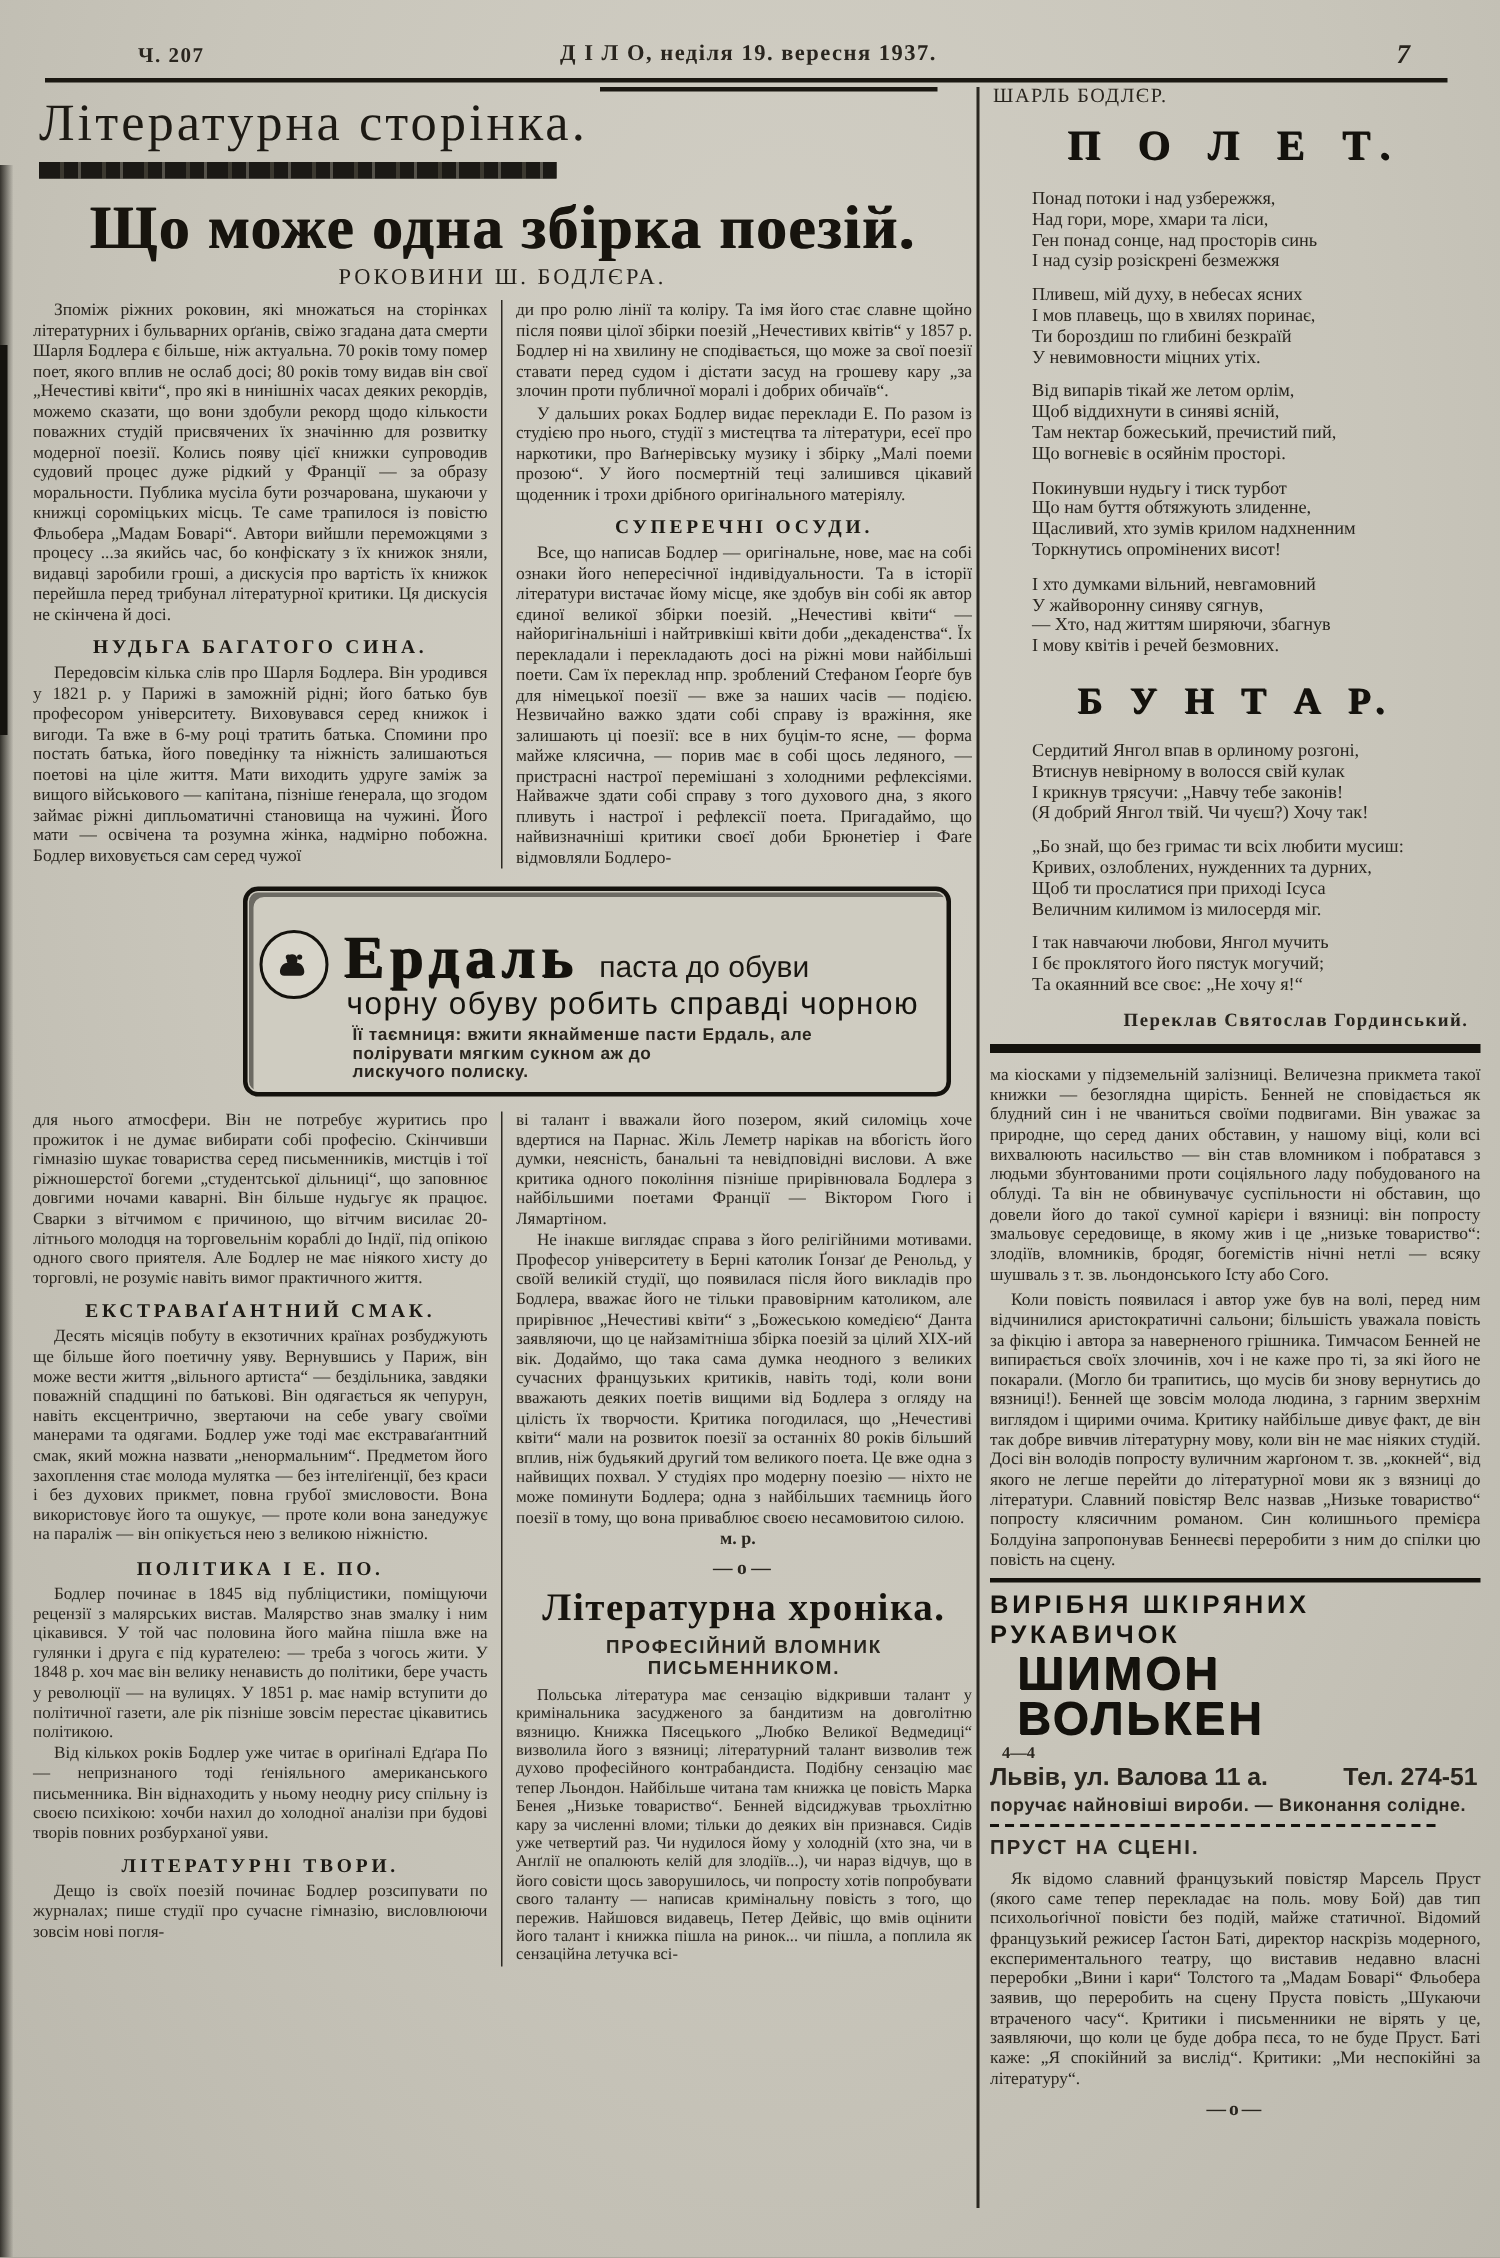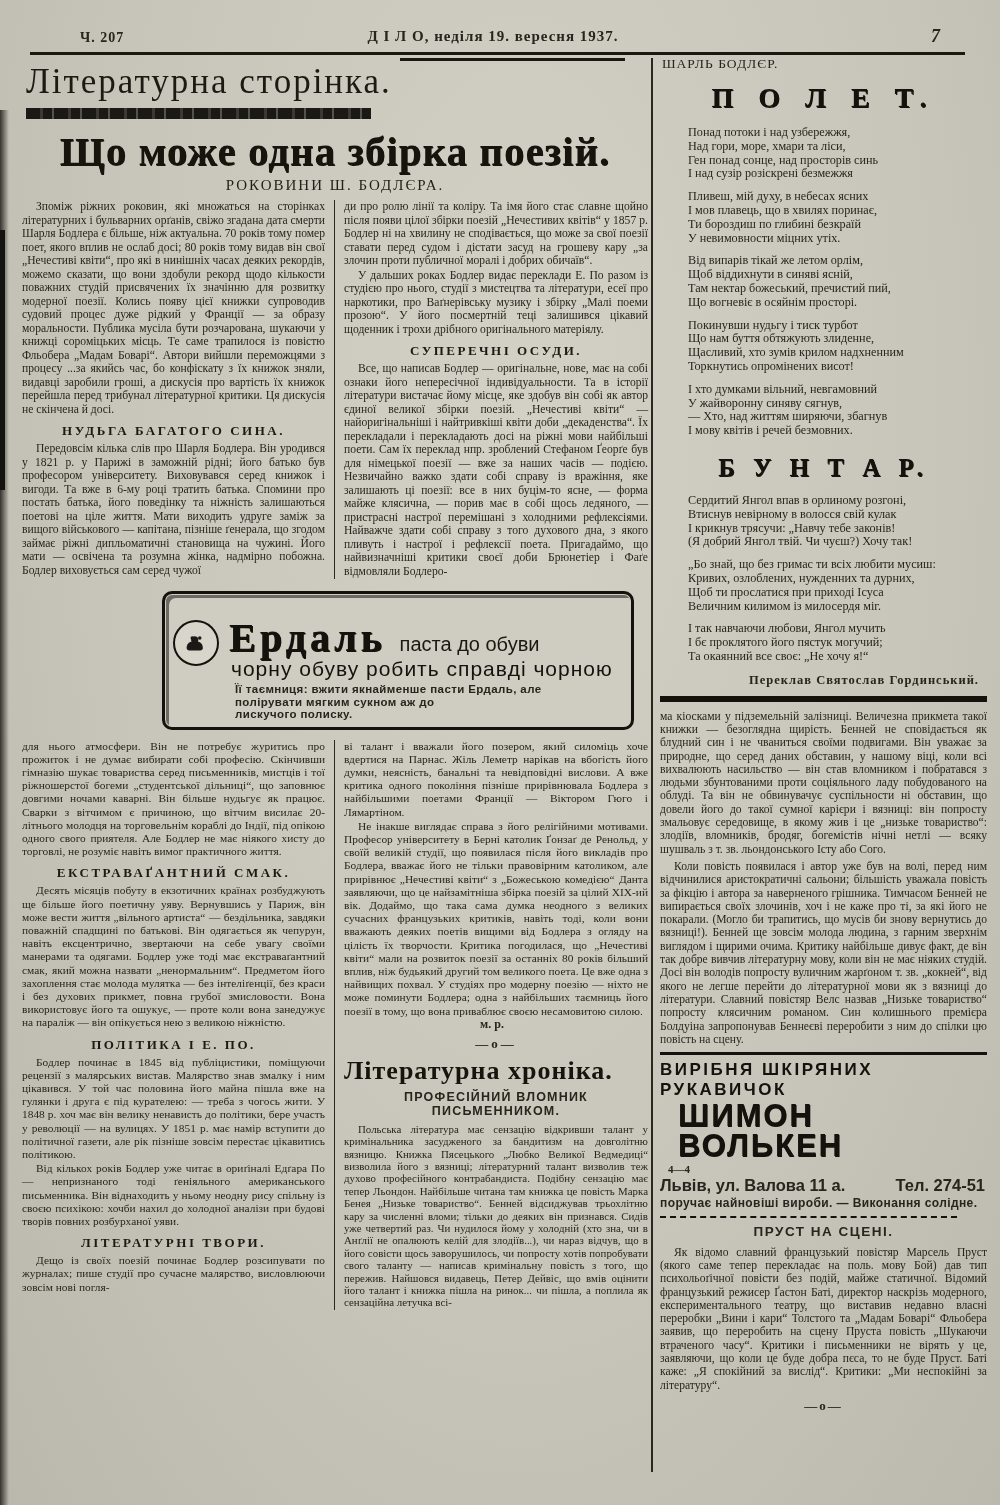--- a/index.html
+++ b/index.html
@@ -8,21 +8,21 @@
     background:#c9c6bb;
     background-image:radial-gradient(ellipse at 52% 28%, #d3d0c6 0%, #c8c5ba 55%, #bab7ac 100%);
     color:#29251e;
     font-family:"Liberation Serif","DejaVu Serif",serif;
   }
   .left-edge{position:absolute;left:0;top:110px;bottom:0;width:9px;
     background:linear-gradient(to right,#35332d,rgba(60,58,50,0));}
   .left-edge:before{content:"";position:absolute;left:0;top:120px;width:5px;height:260px;background:#15130f;}
 
   
-  .masthead{position:absolute;left:18px;right:32px;top:28px;height:20px;
+  .masthead{position:absolute;left:30px;right:32px;top:28px;height:20px;
     font-weight:bold;font-size:14px;}
   .issue{position:absolute;left:62px;top:2px;letter-spacing:1px;}
   .mast-center{position:absolute;left:0;right:0;text-align:center;top:0;font-size:15px;letter-spacing:1px;}
   .pageno{position:absolute;right:28px;top:-2px;font-size:18px;font-style:italic;font-weight:bold;}
   .header-rule{position:absolute;left:30px;right:35px;top:52px;height:3px;background:#1b1812;}
   .header-rule2{position:absolute;left:400px;width:225px;top:58px;height:3px;background:#1b1812;}
 
   
   .left-region{position:absolute;left:22px;top:62px;width:626px;}
   .right-region{position:absolute;left:660px;top:56px;width:327px;}
@@ -57,21 +57,21 @@
     text-shadow:1px 1px 0 #14120d;}
   .erdal-tag{font-family:"Liberation Sans",sans-serif;font-size:20px;margin-left:14px;color:#1b1812;}
   .erdal-line2{font-family:"Liberation Sans",sans-serif;font-size:21px;color:#14120d;margin:1px 0 2px 2px;letter-spacing:1px;}
   .erdal-secret{font-family:"Liberation Sans",sans-serif;font-size:11.5px;font-weight:bold;line-height:12.5px;
     white-space:pre-line;margin-left:6px;letter-spacing:.4px;}
   .erdal-flex{display:flex;margin-top:21px;}
 
   
   .sig-row{text-align:center;font-weight:bold;font-size:12px;padding-right:8px;margin-top:-2px;}
   .o-divider{text-align:center;font-weight:bold;font-size:13px;letter-spacing:3px;margin:4px 0;}
-  .chronicle-title{margin:2px 0 4px;font-size:26px;font-weight:bold;letter-spacing:1px;color:#17140e;}
+  .chronicle-title{margin:2px 0 4px;text-align:center;font-size:26px;font-weight:bold;letter-spacing:1px;color:#17140e;}
   .chronicle-sub{margin:0 0 5px;text-align:center;font-family:"Liberation Sans",sans-serif;
     font-size:12.5px;font-weight:bold;letter-spacing:1.2px;}
   .chronicle p{font-size:10.9px;line-height:12.4px;}
 
   
   .poet-name{font-size:13.5px;letter-spacing:1px;margin:0 0 10px 2px;}
   .poem-title{text-align:center;font-size:28px;font-weight:bold;letter-spacing:9px;margin:2px 0 12px;color:#14120d;
     text-shadow:.8px .8px 0 #14120d;}
   .poem-title.small{font-size:25px;letter-spacing:6px;margin-top:16px;}
   .stanza{white-space:pre-line;font-size:12.2px;line-height:13.8px;margin:0 0 9px 28px;}
@@ -86,21 +86,21 @@
   .glove-line1{font-family:"Liberation Sans",sans-serif;font-weight:bold;font-size:17px;letter-spacing:2.5px;
     color:#14120d;margin:2px 0 1px;}
   .glove-name-row{display:flex;align-items:flex-start;flex-direction:column;}
   .glove-name{font-family:"Liberation Sans",sans-serif;font-weight:bold;font-size:31px;letter-spacing:2px;
     color:#14120d;margin-left:18px;line-height:30px;text-shadow:.6px .6px 0 #14120d;}
   .glove-mark{font-size:11px;font-weight:bold;margin-left:8px;margin-top:2px;}
   .glove-addr-row{display:flex;justify-content:space-between;font-family:"Liberation Sans",sans-serif;
     font-weight:bold;font-size:16.5px;margin:1px 2px 1px 0;}
   .glove-line2{font-family:"Liberation Sans",sans-serif;font-weight:bold;font-size:12px;letter-spacing:.4px;margin:1px 0 2px;}
 
-  .proust-title{text-align:center;font-family:"Liberation Sans",sans-serif;font-weight:bold;font-size:13.5px;
+  .proust-title{text-align:left;font-family:"Liberation Sans",sans-serif;font-weight:bold;font-size:13.5px;
     letter-spacing:1.5px;margin:4px 0 7px;}
   .end-divider{text-align:center;font-weight:bold;font-size:13px;letter-spacing:2px;margin-top:6px;}
 </style>
 </head>
 <body>
 
 <div class="page">
   <div class="left-edge"></div>
 
   <div class="masthead">
@@ -158,21 +158,21 @@
 
     <div class="cols lower-cols">
       <div class="col first">
         <p>для нього атмосфери. Він не потребує журитись про прожиток і не думає вибирати собі професію. Скінчивши гімназію шукає товариства серед письменників, мистців і тої ріжношерстої богеми „студентської дільниці“, що заповнює довгими ночами каварні. Він більше нудьгує як працює. Сварки з вітчимом є причиною, що вітчим висилає 20-літнього молодця на торговельнім кораблі до Індії, під опікою одного свого приятеля. Але Бодлер не має ніякого хисту до торговлі, не розуміє навіть вимог практичного життя.</p>
         <h3 class="subhead">ЕКСТРАВАҐАНТНИЙ СМАК.</h3>
         <p class="ind">Десять місяців побуту в екзотичних країнах розбуджують ще більше його поетичну уяву. Вернувшись у Париж, він може вести життя „вільного артиста“ — бездільника, завдяки поважній спадщині по батькові. Він одягається як чепурун, навіть ексцентрично, звертаючи на себе увагу своїми манерами та одягами. Бодлер уже тоді має екстраваґантний смак, який можна назвати „ненормальним“. Предметом його захоплення стає молода мулятка — без інтеліґенції, без краси і без духових прикмет, повна грубої змисловости. Вона використовує його та ошукує, — проте коли вона занедужує на параліж — він опікується нею з великою ніжністю.</p>
         <h3 class="subhead">ПОЛІТИКА І Е. ПО.</h3>
         <p class="ind">Бодлер починає в 1845 від публіцистики, поміщуючи рецензії з малярських вистав. Малярство знав змалку і ним цікавився. У той час половина його майна пішла вже на гулянки і друга є під курателею: — треба з чогось жити. У 1848 р. хоч має він велику ненависть до політики, бере участь у революції — на вулицях. У 1851 р. має намір вступити до політичної газети, але рік пізніше зовсім перестає цікавитись політикою.</p>
         <p class="ind">Від кількох років Бодлер уже читає в ориґіналі Едґара По — непризнаного тоді ґеніяльного американського письменника. Він віднаходить у ньому неодну рису спільну із своєю психікою: хочби нахил до холодної аналізи при будові творів повних розбурханої уяви.</p>
         <h3 class="subhead">ЛІТЕРАТУРНІ ТВОРИ.</h3>
-        <p class="ind">Дещо із своїх поезій починає Бодлер розсипувати по журналах; пише студії про сучасне малярство, висловлюючи зовсім нові погля-</p>
+        <p class="ind">Дещо із своїх поезій починає Бодлер розсипувати по журналах; пише студії про сучасне гімназію, висловлюючи зовсім нові погля-</p>
       </div>
       <div class="col second chronicle-col">
         <p>ві талант і вважали його позером, який силоміць хоче вдертися на Парнас. Жіль Леметр нарікав на вбогість його думки, неясність, банальні та невідповідні вислови. А вже критика одного покоління пізніше прирівнювала Бодлера з найбільшими поетами Франції — Віктором Гюго і Лямартіном.</p>
         <p class="ind">Не інакше виглядає справа з його релігійними мотивами. Професор університету в Берні католик Ґонзаґ де Ренольд, у своїй великій студії, що появилася після його викладів про Бодлера, вважає його не тільки правовірним католиком, але прирівнює „Нечестиві квіти“ з „Божеською комедією“ Данта заявляючи, що це найзамітніша збірка поезій за цілий XIX-ий вік. Додаймо, що така сама думка неодного з великих сучасних французьких критиків, навіть тоді, коли вони вважають деяких поетів вищими від Бодлера з огляду на цілість їх творчости. Критика погодилася, що „Нечестиві квіти“ мали на розвиток поезії за останніх 80 років більший вплив, ніж будьякий другий том великого поета. Це вже одна з найвищих похвал. У студіях про модерну поезію — ніхто не може поминути Бодлера; одна з найбільших таємниць його поезії в тому, що вона приваблює своєю несамовитою силою.</p>
         <div class="sig-row">м. р.</div>
         <div class="o-divider">—о—</div>
         <div class="chronicle">
           <div class="chronicle-title">Літературна хроніка.</div>
           <div class="chronicle-sub">ПРОФЕСІЙНИЙ ВЛОМНИК ПИСЬМЕННИКОМ.</div>
           <p class="ind">Польська література має сензацію відкривши талант у кримінальника засудженого за бандитизм на довголітню вязницю. Книжка Пясецького „Любко Великої Ведмедиці“ визволила його з вязниці; літературний талант визволив теж духово професійного контрабандиста. Подібну сензацію має тепер Льондон. Найбільше читана там книжка це повість Марка Бенея „Низьке товариство“. Бенней відсиджував трьохлітню кару за численні вломи; тільки до деяких він признався. Сидів уже четвертий раз. Чи нудилося йому у холодній (хто зна, чи в Анґлії не опалюють келій для злодіїв...), чи нараз відчув, що в його совісти щось заворушилось, чи попросту хотів попробувати свого таланту — написав кримінальну повість з того, що пережив. Найшовся видавець, Петер Дейвіс, що вмів оцінити його талант і книжка пішла на ринок... чи пішла, а поплила як сензаційна летучка всі-</p>

